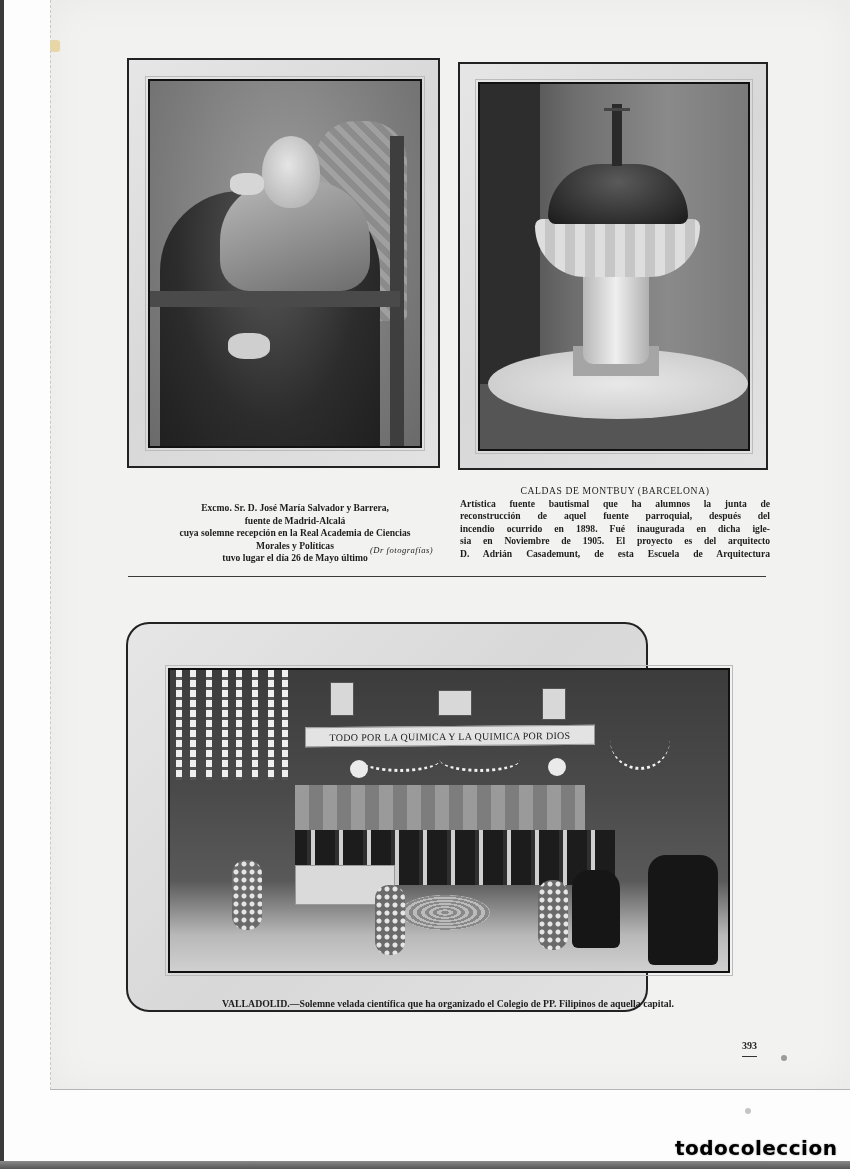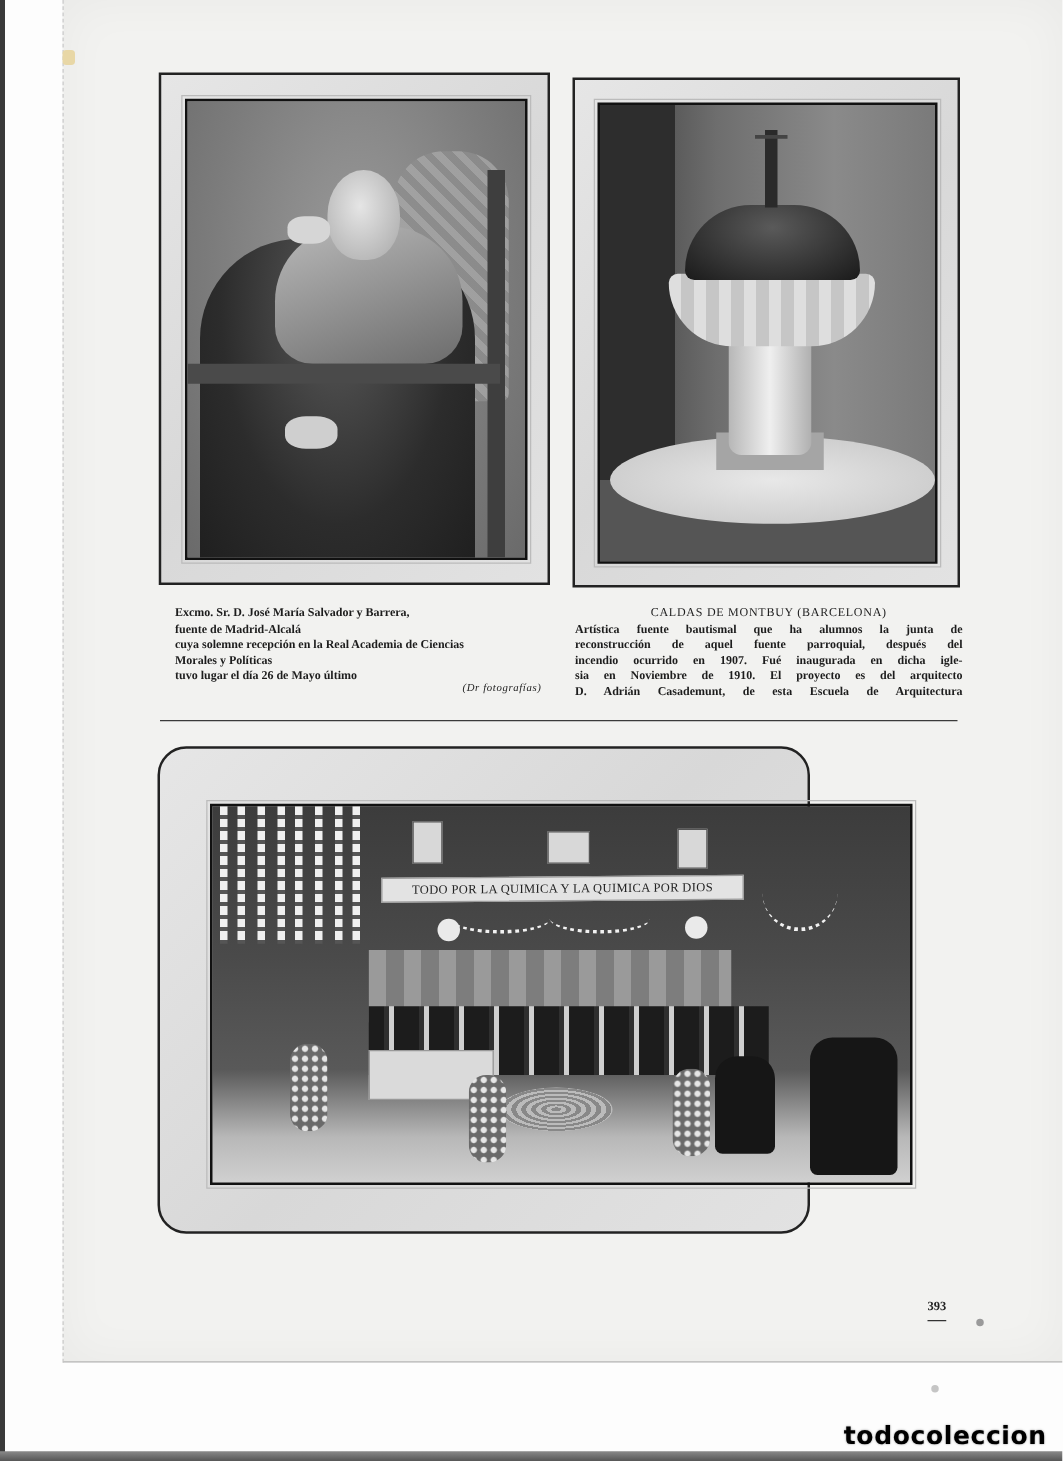--- a/index.html
+++ b/index.html
@@ -65,30 +65,30 @@
       background: repeating-linear-gradient(90deg, #dedede 0 10px, #c6c6c6 10px 20px);
       border-radius: 10px 10px 70px 70px; }
     .lid { position: absolute; left: 68px; top: 80px; width: 140px; height: 60px;
       background: radial-gradient(ellipse at 50% 30%, #5a5a5a, #1a1a1a); border-radius: 70px 70px 10px 10px; }
     .finial { position: absolute; left: 132px; top: 20px; width: 10px; height: 62px; background: #2a2a2a; }
     .cross-h { position: absolute; left: 124px; top: 24px; width: 26px; height: 3px; background: #444; }
 
     
     .caption { position: absolute; font-family: "Liberation Serif", serif; font-weight: bold; font-size: 9.6px; line-height: 12.6px; color: #1d1d1d; }
     .caption .line { display: block; white-space: nowrap; }
-    #cap1 { left: 140px; top: 485px; width: 310px; }
+    #cap1 { left: 140px; top: 502px; width: 310px; text-align: center; }
     #cap1-credit { position: absolute; left: 370px; top: 545px; font-size: 8.6px; font-style: italic; font-weight: normal; letter-spacing: 0.5px; color: #222; }
     #cap2 { left: 460px; top: 485px; width: 310px; text-align: center; }
     #cap2 .title-line { letter-spacing: 0.6px; font-weight: normal; }
     #cap2 .body-line { text-align: justify; text-align-last: justify; }
 
     .rule { position: absolute; left: 128px; top: 576px; width: 638px; height: 1px; background: #3a3a3a; }
 
     
-    #frame3 { left: 126px; top: 597px; width: 522px; height: 390px; border-radius: 23px; }
+    #frame3 { left: 126px; top: 622px; width: 522px; height: 390px; border-radius: 23px; }
     #photo3 { left: 40px; top: 44px; width: 562px; height: 305px;
       background: linear-gradient(180deg, #3c3c3c 0%, #4a4a4a 40%, #595959 70%, #b8b8b8 88%, #d0d0d0 100%); }
     .streamer { position: absolute; top: 0; width: 6px; height: 110px;
       background: repeating-linear-gradient(180deg, #f0f0f0 0 7px, #555 7px 10px); }
     .banner { position: absolute; left: 135px; top: 56px; width: 290px; height: 20px;
       background: #e3e3e3; border: 1px solid #999; transform: skewY(-0.5deg);
       font-family: "Liberation Serif", serif; font-size: 10px; color: #222; text-align: center; line-height: 19px; letter-spacing: 0.3px; }
     .drape { position: absolute; left: 125px; top: 115px; width: 290px; height: 58px;
       background: repeating-linear-gradient(90deg, #9a9a9a 0 14px, #7d7d7d 14px 28px); }
     .pic { position: absolute; background: #d8d8d8; border: 1px solid #555; }
@@ -154,22 +154,22 @@
   <span class="line">cuya solemne recepción en la Real Academia de Ciencias</span>
   <span class="line">Morales y Políticas</span>
   <span class="line">tuvo lugar el día 26 de Mayo último</span>
 </div>
 <div id="cap1-credit">(Dr fotografías)</div>
 
 <div class="caption" id="cap2">
   <span class="line title-line">CALDAS DE MONTBUY (BARCELONA)</span>
   <span class="line body-line">Artística fuente bautismal que ha alumnos la junta de</span>
   <span class="line body-line">reconstrucción de aquel fuente parroquial, después del</span>
-  <span class="line body-line">incendio ocurrido en 1907. Fué inaugurada en dicha igle-</span>
-  <span class="line body-line">sia en Noviembre de 1910. El proyecto es del arquitecto</span>
+  <span class="line body-line">incendio ocurrido en 1898. Fué inaugurada en dicha igle-</span>
+  <span class="line body-line">sia en Noviembre de 1905. El proyecto es del arquitecto</span>
   <span class="line body-line">D. Adrián Casademunt, de esta Escuela de Arquitectura</span>
 </div>
 
 <div class="rule"></div>
 
 <div class="frame" id="frame3">
   <div class="photo" id="photo3">
     <div class="streamer" style="left:6px"></div>
     <div class="streamer" style="left:20px"></div>
     <div class="streamer" style="left:36px"></div>
@@ -193,20 +193,21 @@
     <div class="rug"></div>
     <div class="flower" style="left:205px;top:215px"></div>
     <div class="flower" style="left:368px;top:210px"></div>
     <div class="flower" style="left:62px;top:190px"></div>
     <div class="priest" style="left:402px;top:200px;width:48px;height:78px"></div>
     <div class="priest" style="left:478px;top:185px;width:70px;height:110px"></div>
   </div>
 </div>
 
 <div id="cap3">
+  <span class="line">VALLADOLID.—Solemne velada científica que ha organizado el Colegio de PP. Filipinos de aquella capital.</span>
 </div>
 
 <div class="page-number">393</div>
 <div class="smudge" style="left:781px;top:1055px"></div>
 <div class="smudge" style="left:745px;top:1108px;background:#c5c5c5"></div>
 
 <div class="watermark">todocoleccion</div>
 <div class="scan-bottom-edge"></div>
 
 </body></html>

